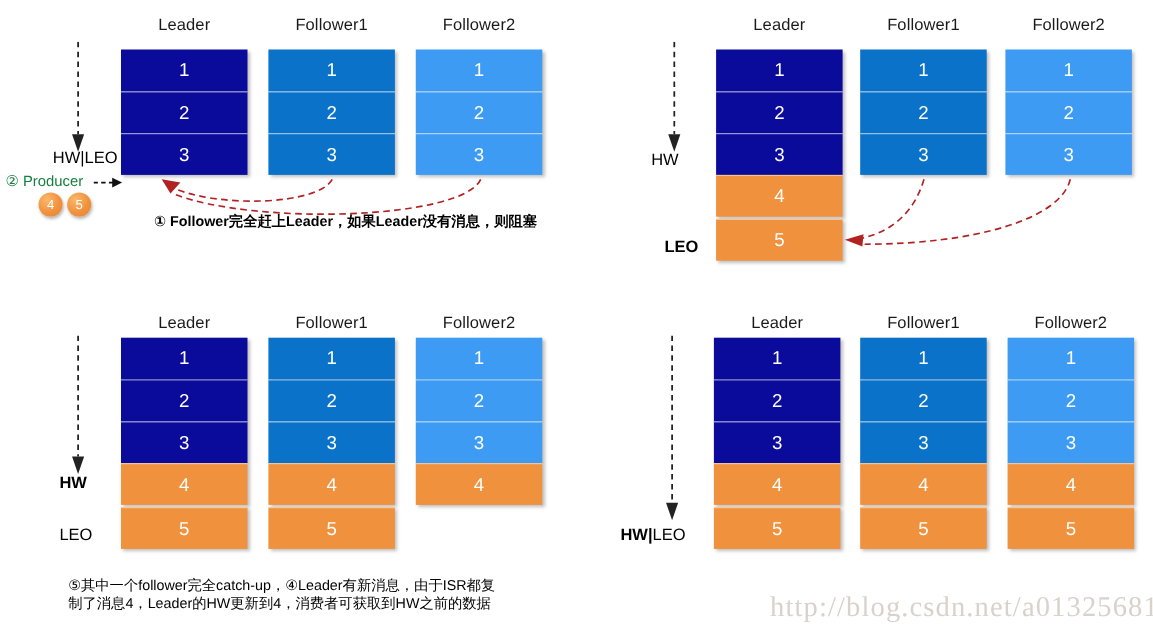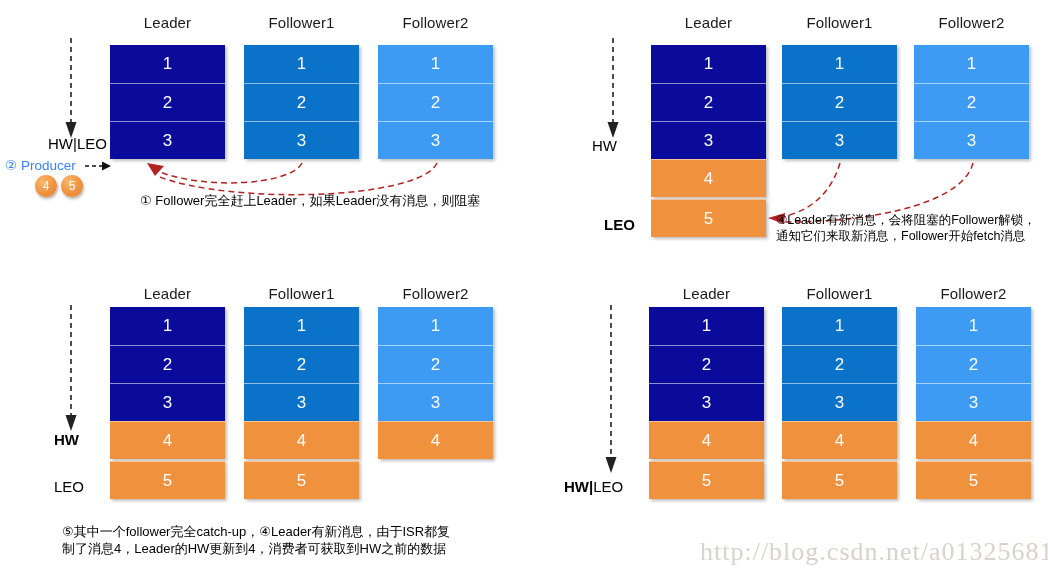--- a/index.html
+++ b/index.html
@@ -66,21 +66,21 @@
   .marker .reg { font-weight: normal; }
 
   
   .down-arrow { position: absolute; }
 
   
   .producer-label {
     position: absolute;
     font-size: 13.5px;
     white-space: nowrap;
-    color: #3b82f6;
+    color: #15803d;
   }
   .msg-ball {
     position: absolute;
     width: 22px;
     height: 22px;
     border-radius: 50%;
     background: radial-gradient(circle at 35% 30%, #FBB86B 0%, #F0913E 55%, #E3852F 100%);
     color: #fff;
     font-size: 12px;
     display: flex;
@@ -150,21 +150,21 @@
 
   <div class="msg-ball" style="left:35px; top:175px;">4</div>
   <div class="msg-ball" style="left:61px; top:175px;">5</div>
 
   <svg class="arrow-svg" width="524" height="286">
     <path d="M 302 163 C 290 186, 200 190, 155 170" fill="none" stroke="#B22222" stroke-width="1.5" stroke-dasharray="6,4"></path>
     <path d="M 437 163 C 420 200, 230 205, 157 176" fill="none" stroke="#B22222" stroke-width="1.5" stroke-dasharray="6,4"></path>
     <polygon points="147 163, 164 166, 155 176" fill="#B22222"></polygon>
   </svg>
 
-  <div class="caption" style="left:140px; top:192px; width:380px;">① Follower完全赶上Leader，如果Leader没有消息，则阻塞</div>
+  <div class="caption" style="left:140px; top:192px; width:380px;font-weight:bold;">① Follower完全赶上Leader，如果Leader没有消息，则阻塞</div>
 </div>
 
 <div class="panel" id="panel-2">
 
   <div class="col-title" style="left:127px; top:14px; width:115px;">Leader</div>
   <div class="col-title" style="left:258px; top:14px; width:115px;">Follower1</div>
   <div class="col-title" style="left:390px; top:14px; width:115px;">Follower2</div>
 
   <div class="cell c-leader first" style="left:127px; top:45px; width:115px;">1</div>
   <div class="cell c-leader" style="left:127px; top:83px; width:115px;">2</div>
@@ -188,22 +188,20 @@
   <div class="marker" style="left:68px; top:137px;">HW</div>
   <div class="marker bold" style="left:80px; top:216px;">LEO</div>
 
 
   <svg class="arrow-svg" width="524" height="286">
     <path d="M 316 163 C 308 190, 290 210, 258 217" fill="none" stroke="#B22222" stroke-width="1.5" stroke-dasharray="6,4"></path>
     <path d="M 449 163 C 440 200, 360 222, 262 222" fill="none" stroke="#B22222" stroke-width="1.5" stroke-dasharray="6,4"></path>
     <polygon points="244 218, 261 213, 260 224" fill="#B22222"></polygon>
   </svg>
 
-  <div class="caption small" style="left:252px; top:212px; width:272px;">④Leader有新消息，会将阻塞的Follower解锁，
-通知它们来取新消息，Follower开始fetch消息</div>
 </div>
 
 <div class="panel" id="panel-3">
 
   <div class="col-title" style="left:110px; top:12px; width:115px;">Leader</div>
   <div class="col-title" style="left:244px; top:12px; width:115px;">Follower1</div>
   <div class="col-title" style="left:378px; top:12px; width:115px;">Follower2</div>
 
   <div class="cell c-leader first" style="left:110px; top:34px; width:115px;">1</div>
   <div class="cell c-leader" style="left:110px; top:72px; width:115px;">2</div>

